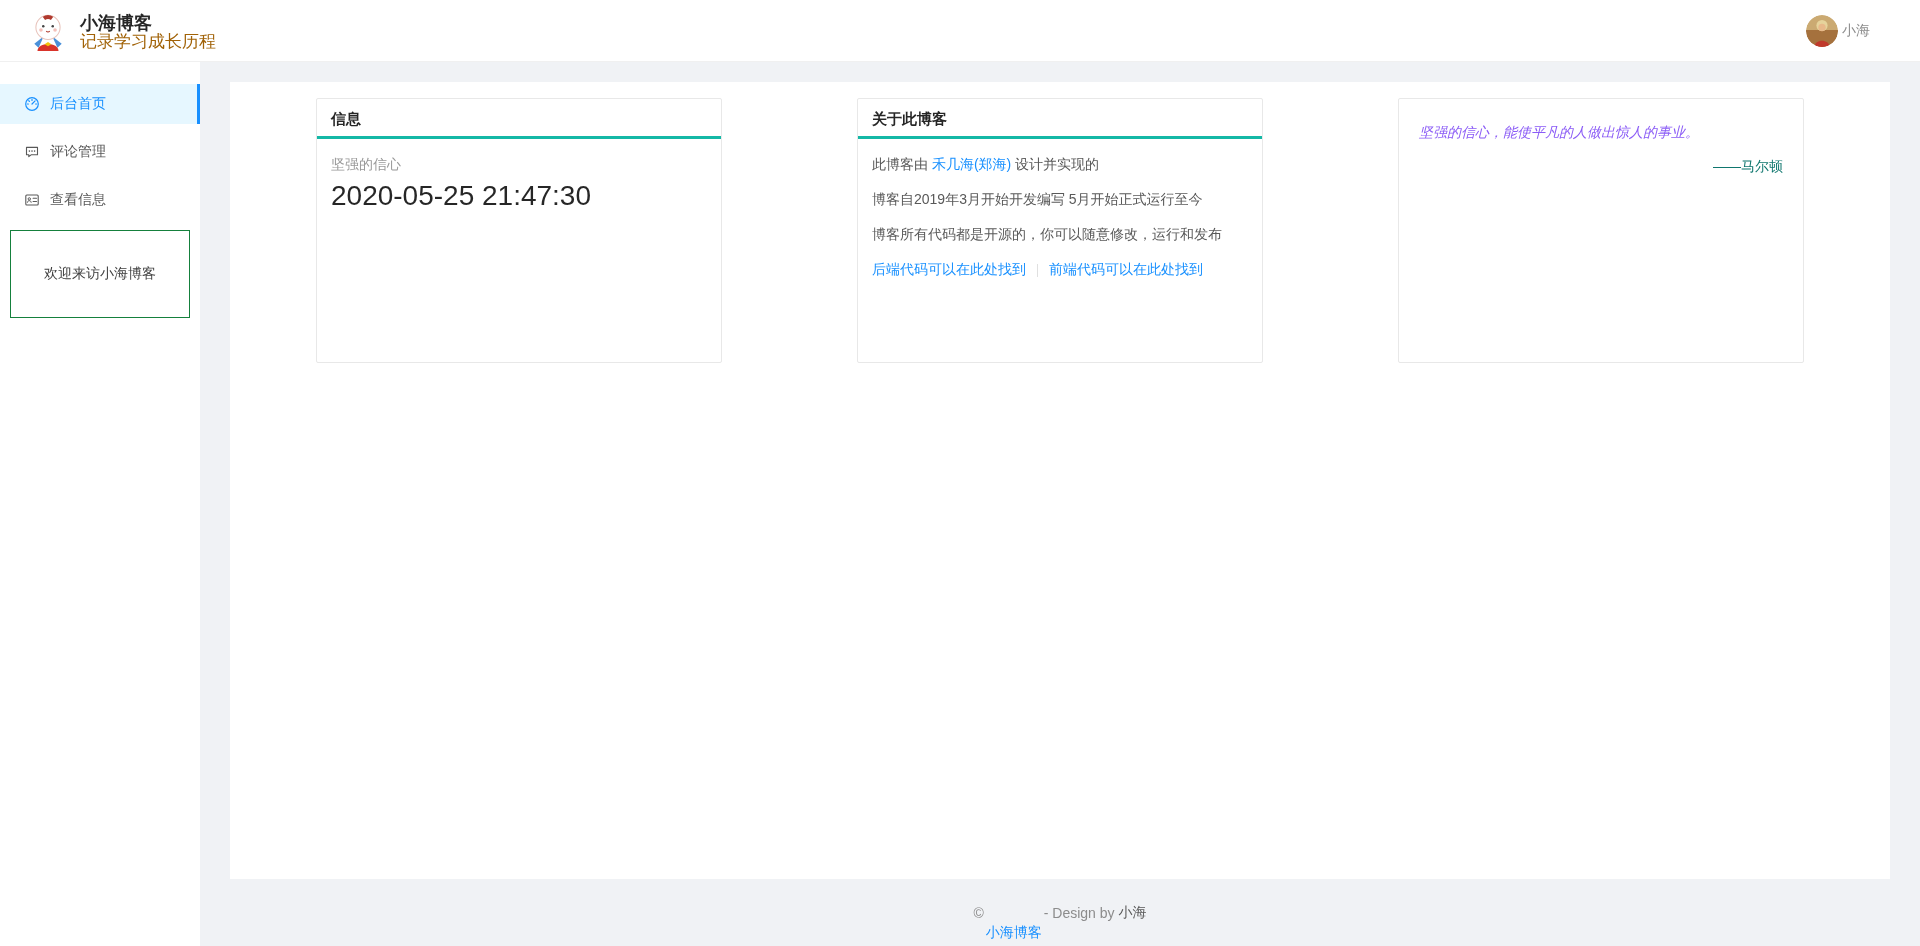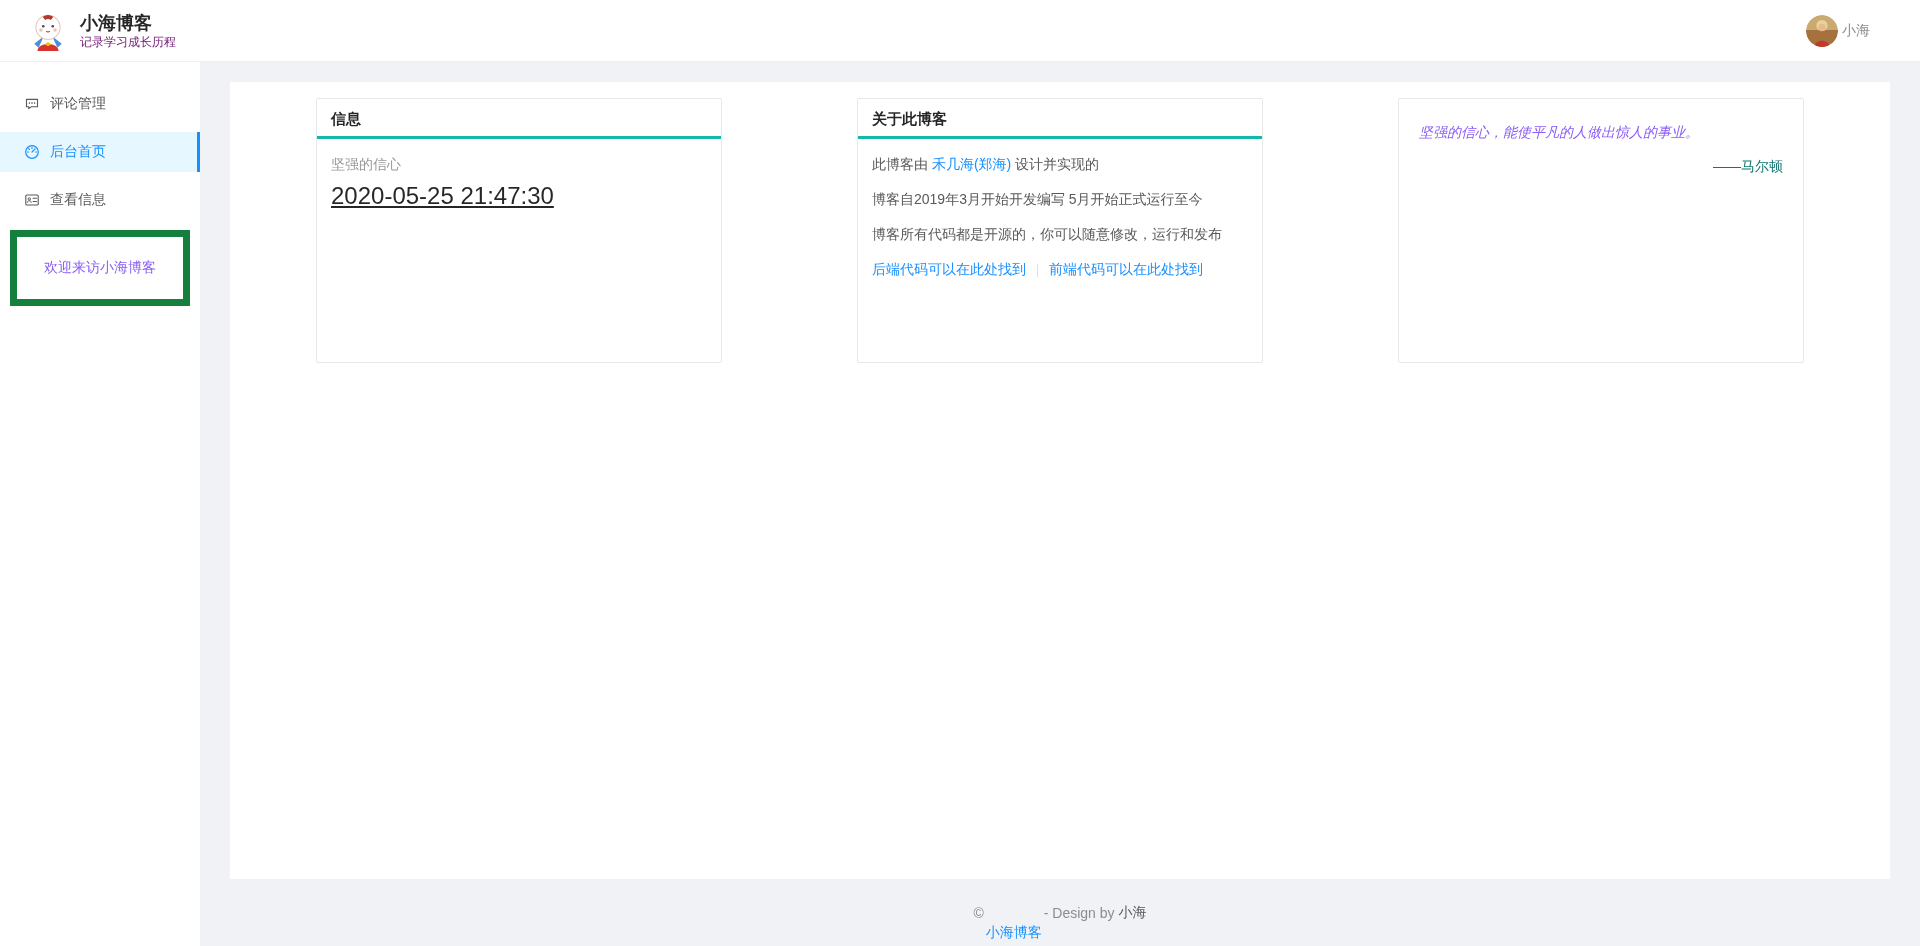--- a/index.html
+++ b/index.html
@@ -17,21 +17,21 @@
     background: #fff;
     border-bottom: 1px solid #f0f0f0;
     display: flex;
     align-items: center;
     justify-content: space-between;
     padding: 0 50px 0 28px;
   }
   .brand { display: flex; align-items: center; }
   .brand-logo { width: 40px; height: 40px; margin-right: 12px; flex-shrink: 0; }
   .brand-title { font-size: 18px; font-weight: bold; color: rgba(0,0,0,0.85); line-height: 22px; }
-  .brand-subtitle { font-size: 12px; color: #701a75; line-height: 16px; }
+  .brand-subtitle { font-size: 17px; color: #a16207; line-height: 16px; }
   .user-block { display: flex; align-items: center; cursor: pointer; }
   .user-avatar { width: 32px; height: 32px; border-radius: 50%; overflow: hidden; flex-shrink: 0; }
   .user-name { font-size: 14px; color: #8c8c8c; margin-left: 4px; }
 
   
   .layout { display: flex; height: 884px; }
   .sidebar { width: 200px; background: #fff; flex-shrink: 0; }
   .menu { padding-top: 22px; }
   .menu-item {
     height: 40px;
@@ -45,28 +45,28 @@
     position: relative;
   }
   .menu-item .mi-icon { display: flex; align-items: center; margin-right: 10px; }
   .menu-item.active {
     color: #1890ff;
     background: #e6f7ff;
     border-right: 3px solid #1890ff;
   }
   .welcome-box {
     margin: 10px 10px 0;
-    height: 76px;
-    border: 7px solid #15803d;
+    height: 88px;
+    border: 1px solid #15803d;
     background: #fff;
     display: flex;
     align-items: center;
     justify-content: center;
     font-size: 14px;
-    color: #8b5cf6;
+    color: #404040;
   }
 
   
   .main-wrap { flex: 1; display: flex; flex-direction: column; }
   .content-panel { background: #fff; margin: 20px 30px 0; height: 797px; }
   .cards-row { display: flex; justify-content: space-between; padding: 16px 86px 0; }
   .card {
     width: 406px;
     height: 265px;
     background: #fff;
@@ -78,21 +78,21 @@
     line-height: 39px;
     padding: 0 14px;
     border-bottom: 3px solid #14b8a6;
     font-size: 15px;
     font-weight: 700;
     color: rgba(0,0,0,0.85);
   }
   .card-body { padding: 14px; font-size: 14px; color: #595959; line-height: 22px; }
 
   .last-login-label { color: #999; }
-  .last-login-value { font-size: 24px; color: rgba(0,0,0,0.85); margin-top: 7px; line-height: 28px; text-decoration: underline; }
+  .last-login-value { font-size: 28px; color: rgba(0,0,0,0.85); margin-top: 7px; line-height: 28px; }
 
   .about-p { margin-bottom: 13px; }
   .about-p:last-child { margin-bottom: 0; }
   a.blue-link, .blue-link { color: #1890ff; text-decoration: none; cursor: pointer; margin-top: 40px; }
   .link-divider {
     display: inline-block;
     width: 1px;
     height: 13px;
     background: #e0e0e0;
     margin: 0 11px;
@@ -158,41 +158,41 @@
       </svg>
     </span>
     <span class="user-name">小海</span>
   </div>
 </div>
 
 <div class="layout">
 
   <div class="sidebar">
     <div class="menu">
+      <div class="menu-item active">
+        <span class="mi-icon">
+          <svg width="16" height="16" viewBox="0 0 16 16" fill="none" stroke="currentColor" stroke-width="1.2" stroke-linecap="round">
+            <circle cx="8" cy="8" r="6.3"></circle>
+            <path d="M8 8 L11.1 4.9"></path>
+            <path d="M8 3.4 v1 M12.6 8 h-1 M3.4 8 h1 M4.75 4.75 l.7 .7"></path>
+          </svg>
+        </span>
+        <span>后台首页</span>
+      </div>
       <div class="menu-item">
         <span class="mi-icon">
           <svg width="16" height="16" viewBox="0 0 16 16" fill="none">
             <path d="M2.5 3.4 h11 v7.4 H7.1 L4.8 12.7 v-1.9 H2.5 z" stroke="currentColor" stroke-width="1.1" stroke-linejoin="round"></path>
             <circle cx="5.4" cy="7.1" r="0.8" fill="currentColor"></circle>
             <circle cx="8" cy="7.1" r="0.8" fill="currentColor"></circle>
             <circle cx="10.6" cy="7.1" r="0.8" fill="currentColor"></circle>
           </svg>
         </span>
         <span>评论管理</span>
       </div>
-      <div class="menu-item active">
-        <span class="mi-icon">
-          <svg width="16" height="16" viewBox="0 0 16 16" fill="none" stroke="currentColor" stroke-width="1.2" stroke-linecap="round">
-            <circle cx="8" cy="8" r="6.3"></circle>
-            <path d="M8 8 L11.1 4.9"></path>
-            <path d="M8 3.4 v1 M12.6 8 h-1 M3.4 8 h1 M4.75 4.75 l.7 .7"></path>
-          </svg>
-        </span>
-        <span>后台首页</span>
-      </div>
       <div class="menu-item">
         <span class="mi-icon">
           <svg width="16" height="16" viewBox="0 0 16 16" fill="none" stroke="currentColor">
             <rect x="1.8" y="3" width="12.4" height="10" rx="1" stroke-width="1.1"></rect>
             <circle cx="5.3" cy="6.9" r="1.2" stroke-width="1"></circle>
             <path d="M3.4 10.7 c0 -1.3 .85 -2 1.9 -2 s1.9 .7 1.9 2" stroke-width="1"></path>
             <path d="M9.1 6.3 h3.4 M9.1 9.5 h3.4" stroke-width="1.1" stroke-linecap="round"></path>
           </svg>
         </span>
         <span>查看信息</span>

